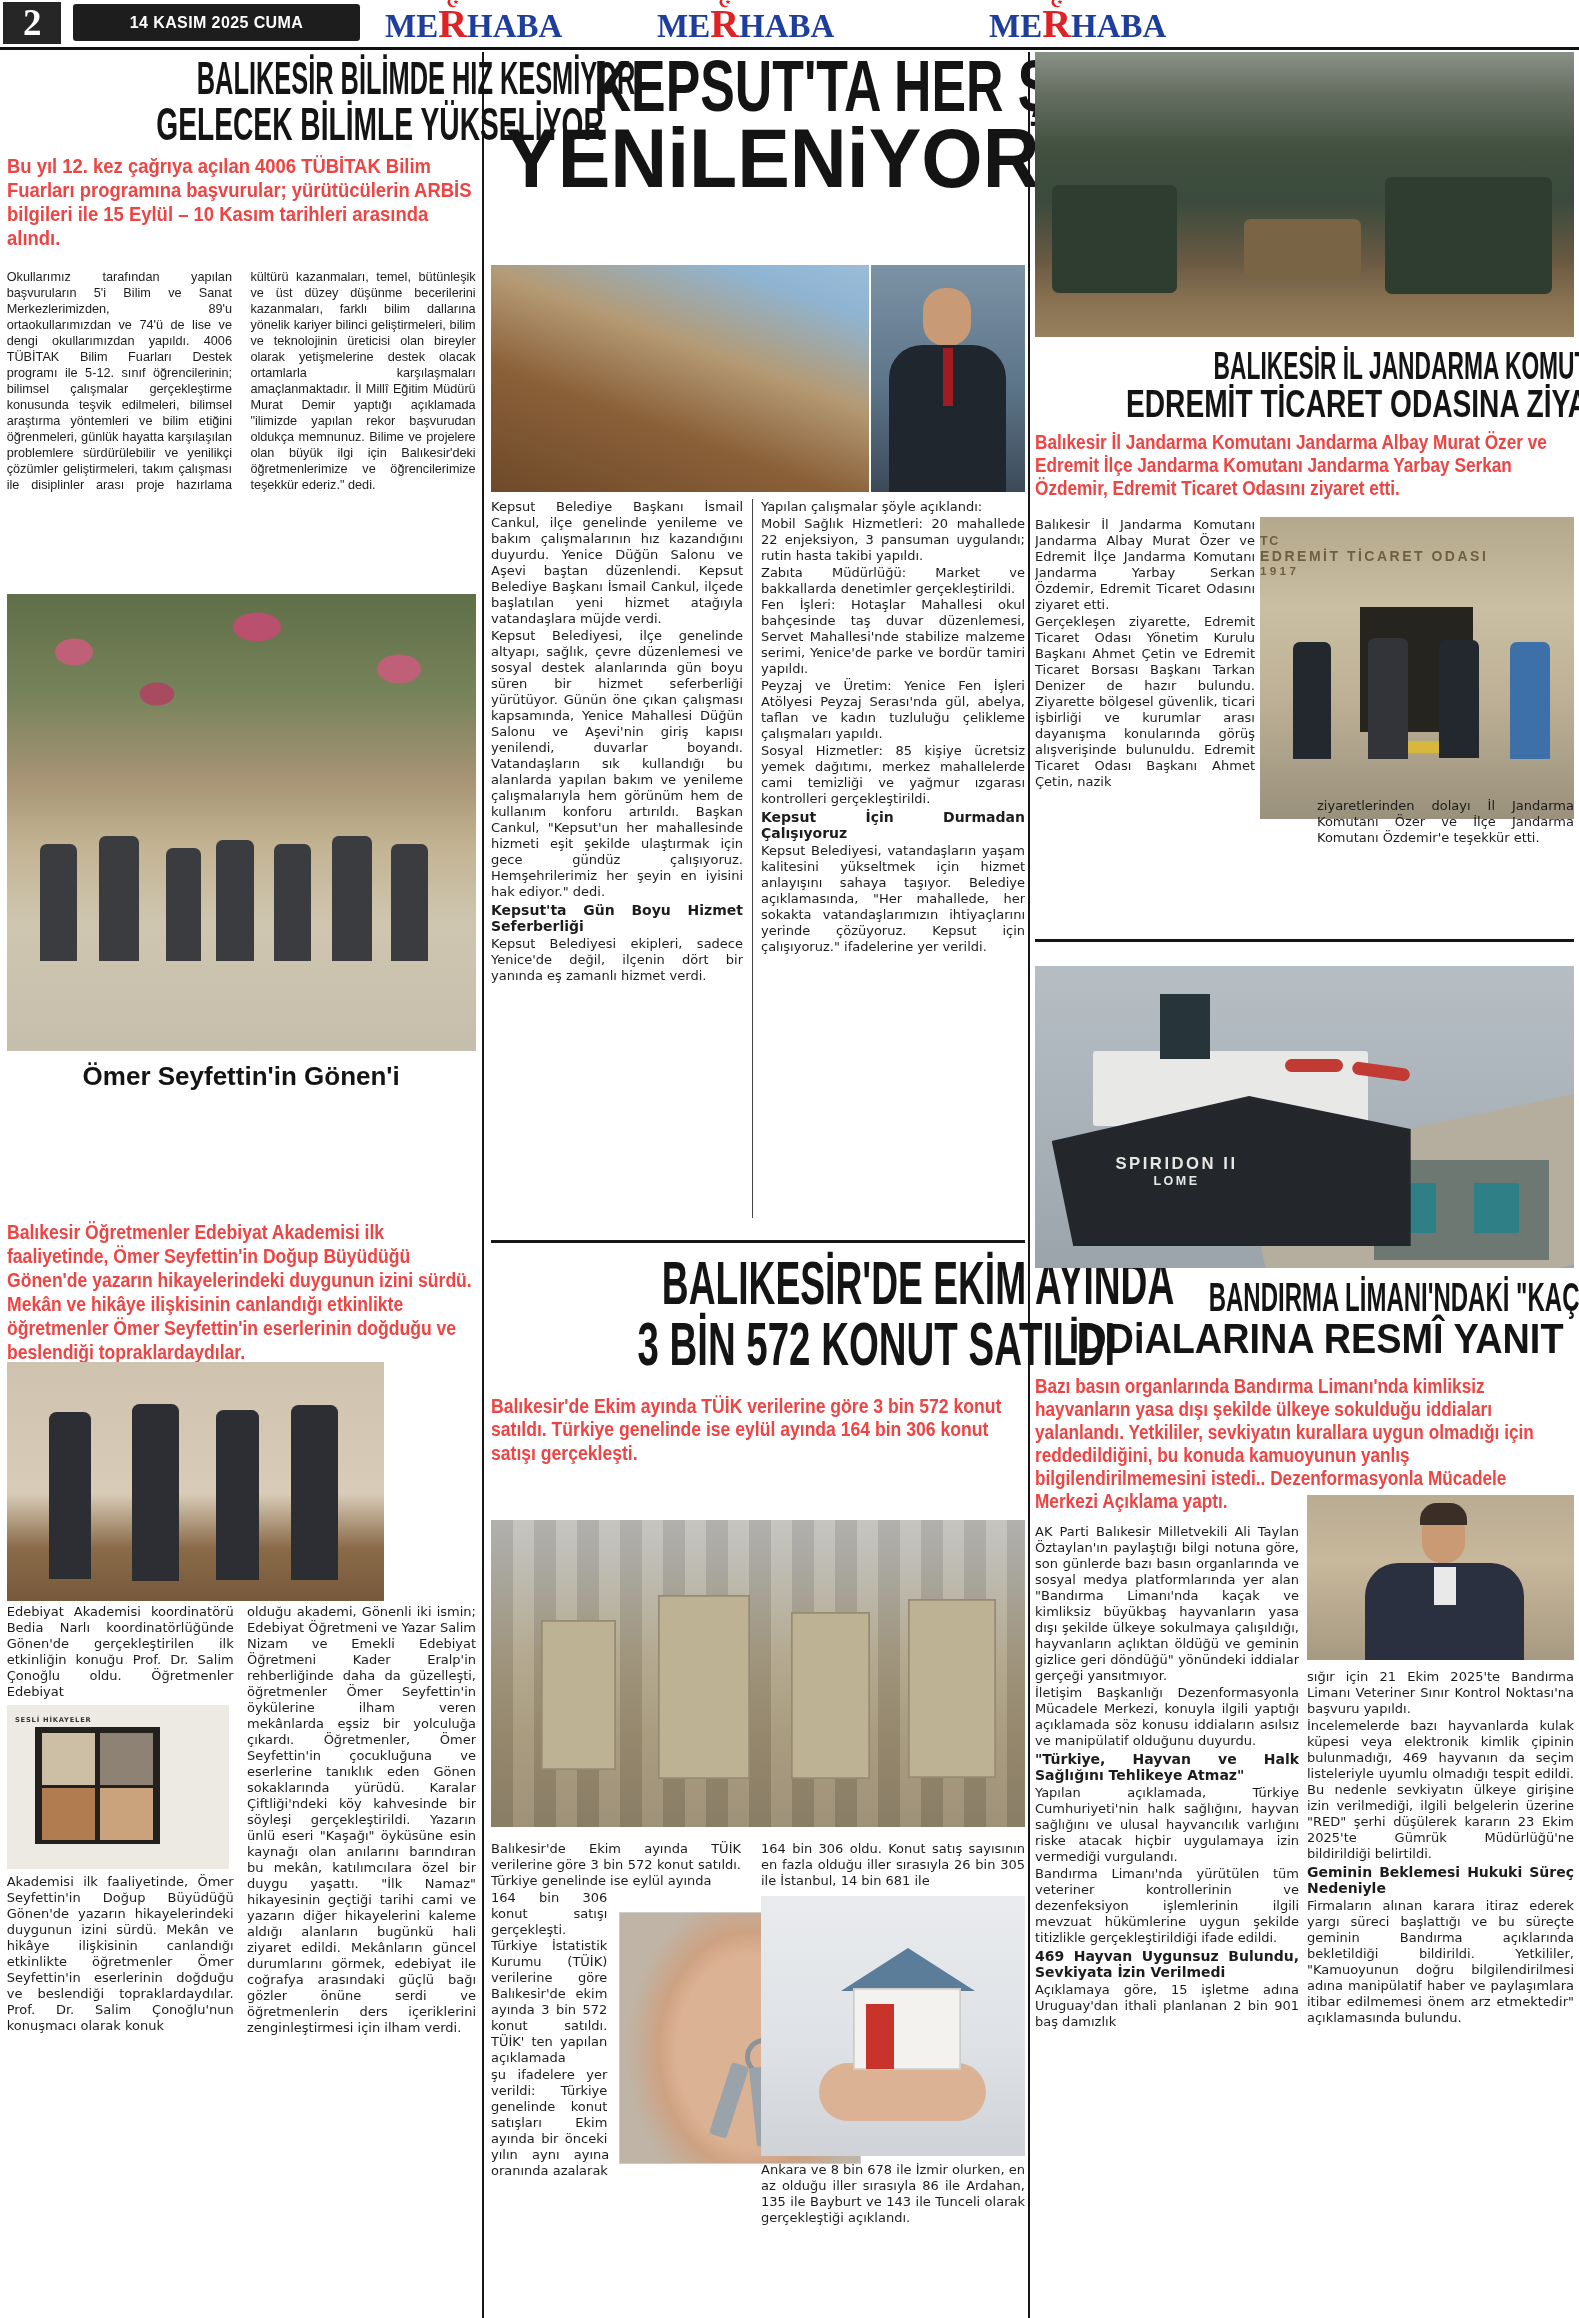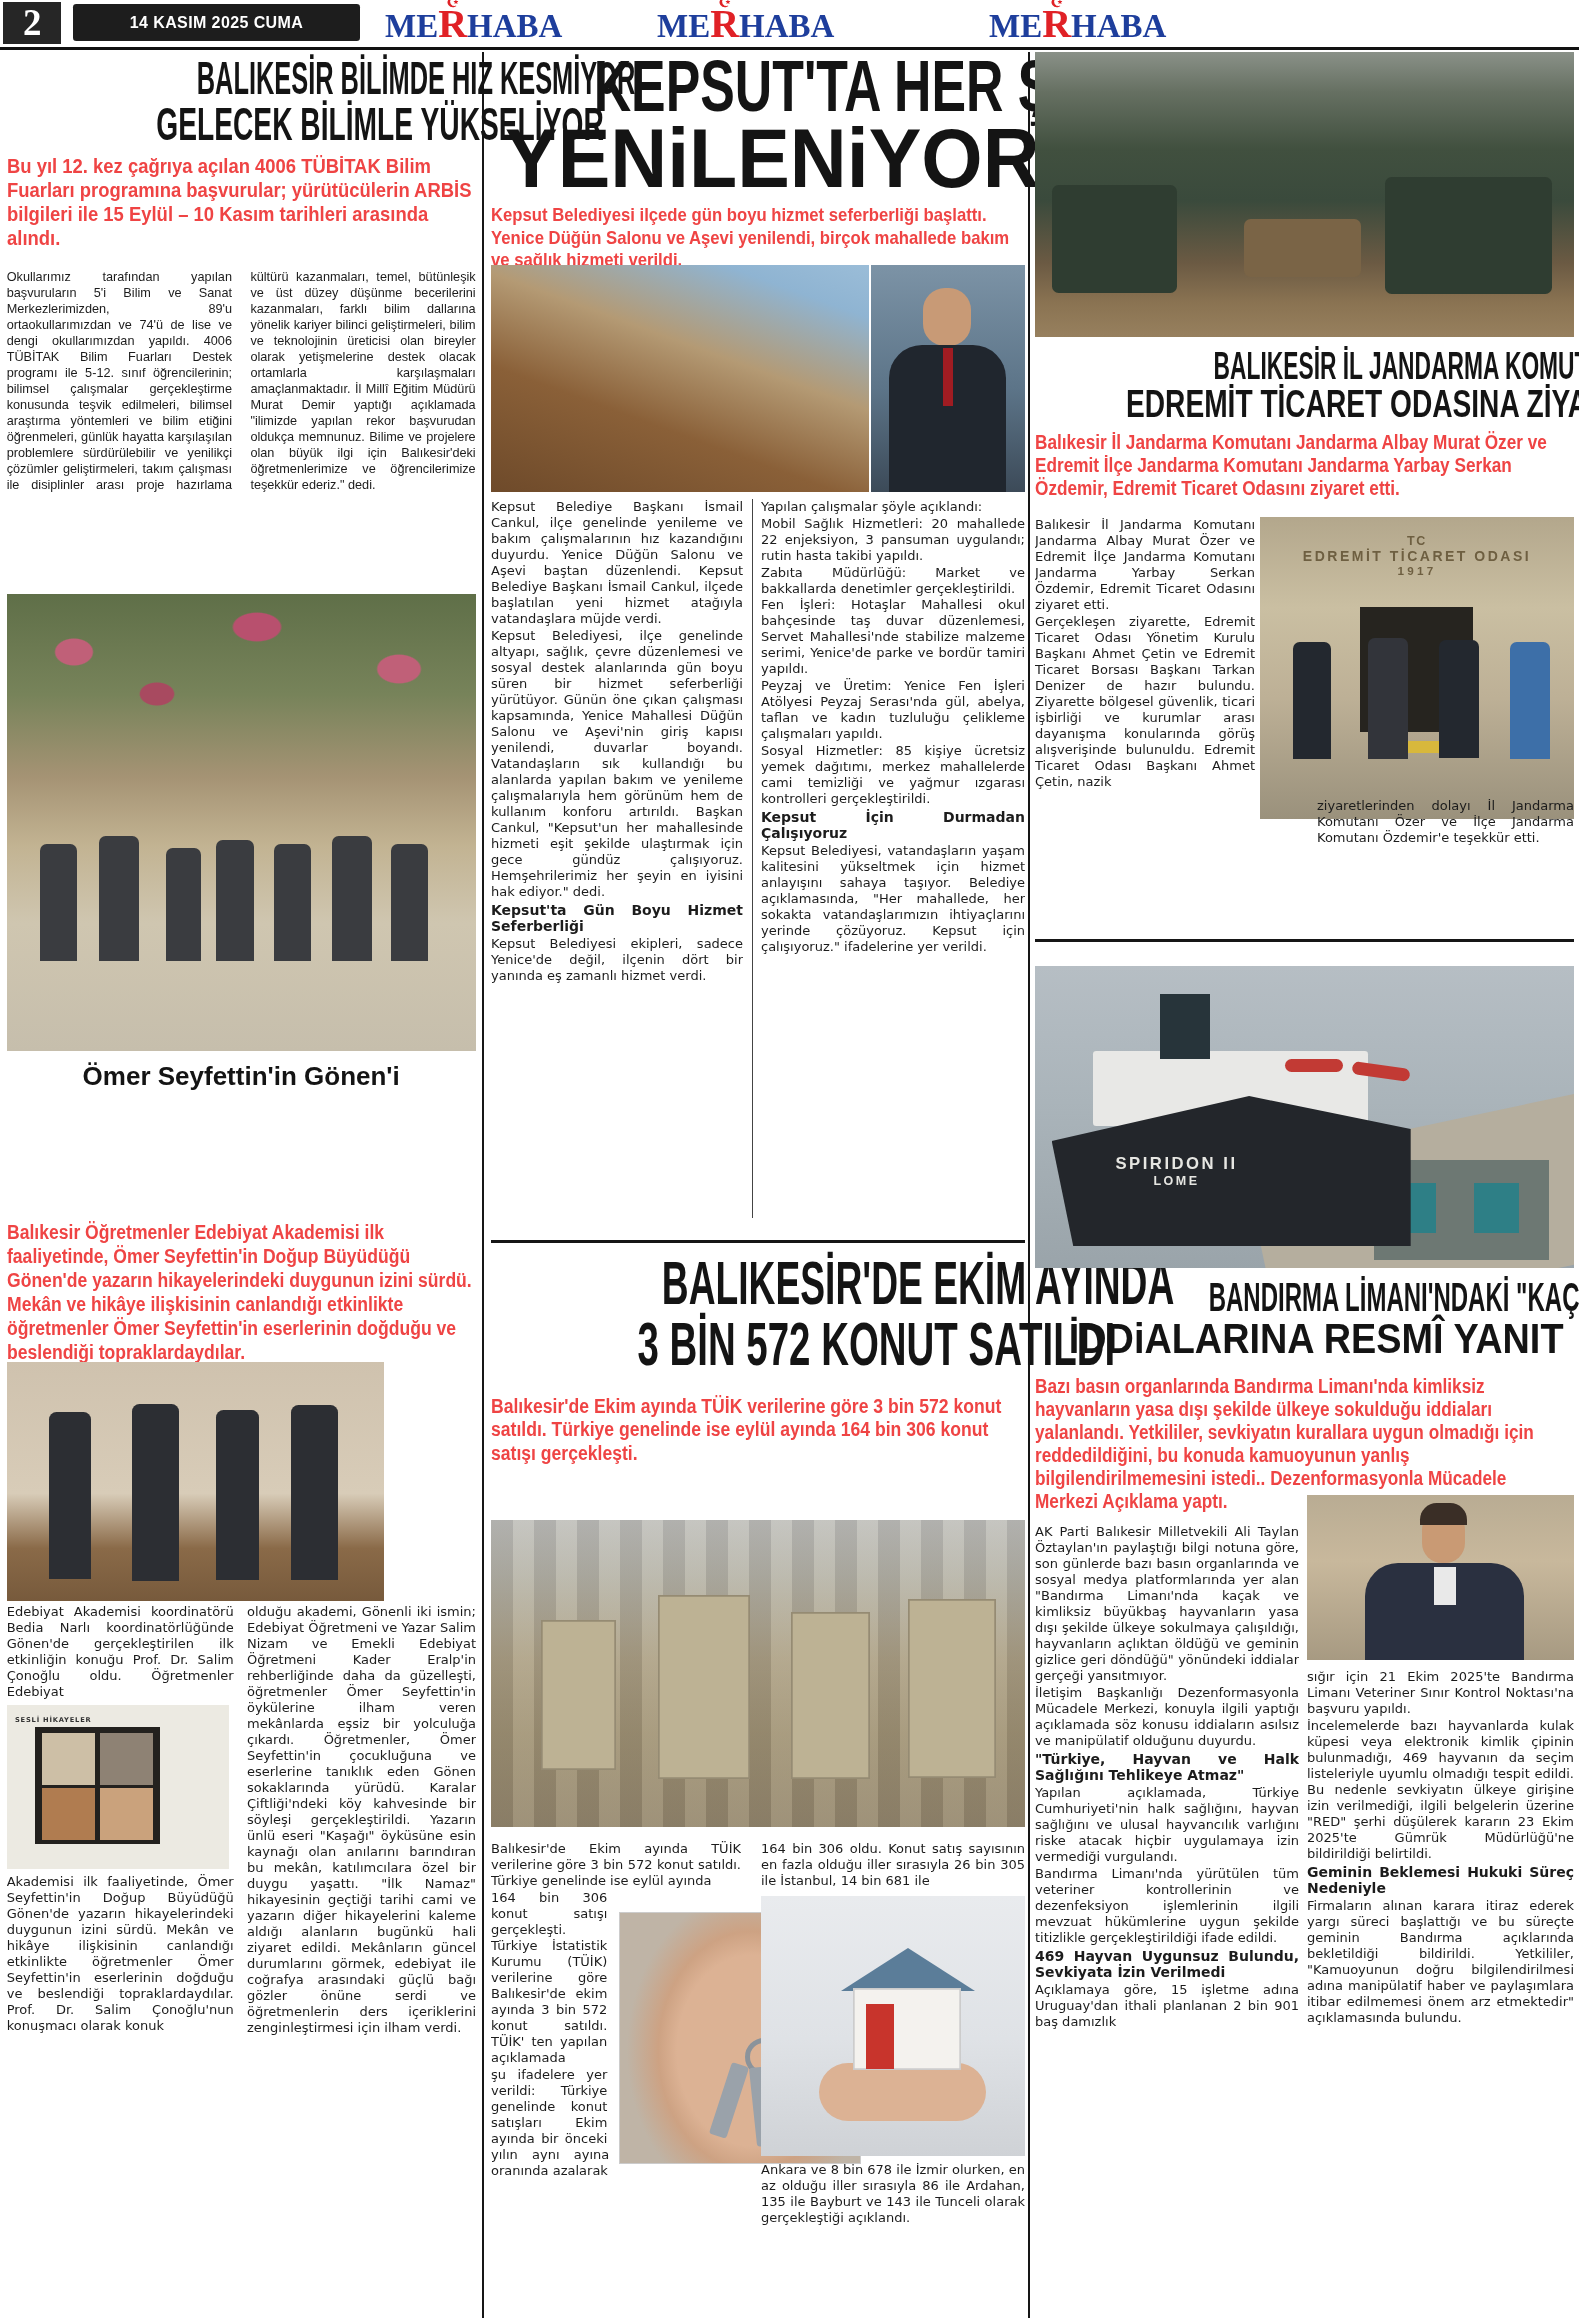--- a/index.html
+++ b/index.html
@@ -45,21 +45,21 @@
   .ph-kepsut .inset .suit{position:absolute;left:18.4px;top:80px;width:117px;height:150px;background:#20262e;border-radius:33px 33px 0 0;}
   .ph-kepsut .inset .tie{position:absolute;left:72px;top:83px;width:10px;height:58px;background:#a01c22;}
   .ph-gallery{background:linear-gradient(180deg,#cfc2ae 0%,#d8ccb8 55%,#8a6a48 78%,#775a3c 100%);}
   .ph-gallery .fig{position:absolute;background:#2c2e33;border-radius:7.5px 7.5px 0 0;}
   .ph-wall{background:#eceae2;}
   .ph-wall .lbl{position:absolute;left:8.3px;top:6.7px;font-size:6.7px;font-weight:700;color:#333;letter-spacing:0.8px;}
   .ph-wall .frame{position:absolute;left:28px;top:22px;width:125px;height:117px;background:#23211e;}
   .ph-wall .p{position:absolute;width:53px;height:52px;}
   .ph-edremit{background:linear-gradient(180deg,#b3a78c 0%,#cabfa2 30%,#bdb096 60%,#9a917c 100%);}
   .ph-edremit .door{position:absolute;left:100px;top:90px;width:113px;height:125px;background:#26241f;}
-  .ph-edremit .sign{position:absolute;left:0;top:16.7px;width:100%;text-align:center;color:#6e5f41;font-weight:700;font-family:"Liberation Sans",sans-serif;}
+  .ph-edremit .sign{position:absolute;left:0;top:16.7px;width:100%;text-align:left;color:#6e5f41;font-weight:700;font-family:"Liberation Sans",sans-serif;}
   .ph-edremit .fig{position:absolute;background:#23282f;border-radius:6.7px 6.7px 0 0;}
   .ph-edremit .ramp{position:absolute;left:140px;top:224px;width:75px;height:11.7px;background:#d8b83c;}
   .ph-ship{background:linear-gradient(180deg,#b6bec4 0%,#aab4ba 45%,#9aa4aa 100%);}
   .ph-ship .dock{position:absolute;right:-33px;bottom:-25px;width:350px;height:167px;background:#b5ae9e;transform:rotate(-12deg);}
   .ph-ship .shed{position:absolute;right:25px;bottom:8.3px;width:175px;height:100px;background:#6d7873;}
   .ph-ship .shed .w{position:absolute;top:23.4px;width:45px;height:50px;background:#2e7f86;}
   .ph-ship .hull{position:absolute;left:16.7px;bottom:22px;width:359px;height:150px;background:#23262b;
                  clip-path:polygon(0 30%,55% 0,100% 22%,100% 100%,6% 100%);}
   .ph-ship .sup{position:absolute;left:58px;bottom:142px;width:275px;height:75px;background:#e8e8e6;border-radius:3.3px;}
   .ph-ship .fun{position:absolute;left:125px;bottom:209px;width:50px;height:65px;background:#27343a;}
@@ -152,23 +152,20 @@
     <p>Akademisi ilk faaliyetinde, Ömer Seyfettin'in Doğup Büyüdüğü Gönen'de yazarın hikayelerindeki duygunun izini sürdü. Mekân ve hikâye ilişkisinin canlandığı etkinlikte öğretmenler Ömer Seyfettin'in eserlerinin doğduğu ve beslendiği topraklardaydılar. Prof. Dr. Salim Çonoğlu'nun konuşmacı olarak konuk</p>
   </div>
   <div class="body-txt" style="left:247px;top:1604px;width:229px;height:715px;">
     <p>olduğu akademi, Gönenli iki ismin; Edebiyat Öğretmeni ve Yazar Salim Nizam ve Emekli Edebiyat Öğretmeni Kader Eralp'in rehberliğinde daha da güzelleşti, öğretmenler Ömer Seyfettin'in öykülerine ilham veren mekânlarda eşsiz bir yolculuğa çıkardı. Öğretmenler, Ömer Seyfettin'in çocukluğuna ve eserlerine tanıklık eden Gönen sokaklarında yürüdü. Karalar Çiftliği'ndeki köy kahvesinde bir söyleşi gerçekleştirildi. Yazarın ünlü eseri "Kaşağı" öyküsüne esin kaynağı olan anılarını barındıran bu mekân, katılımcılara özel bir duygu yaşattı. "İlk Namaz" hikayesinin geçtiği tarihi cami ve yazarın diğer hikayelerini kaleme aldığı alanların bugünkü hali ziyaret edildi. Mekânların güncel durumlarını görmek, edebiyat ile coğrafya arasındaki güçlü bağı gözler önüne serdi ve öğretmenlerin ders içeriklerini zenginleştirmesi için ilham verdi.</p>
   </div>
 
   <div class="hl" style="left:491px;top:53px;width:534px;">
     <span class="ln"><span class="sqz" style="font-size:72px;line-height:67px;transform:scaleX(.72);">KEPSUT'TA HER ŞEY</span></span>
     <span class="ln"><span class="sqz" style="font-size:83px;line-height:78px;transform:scaleX(.95);">YENiLENiYOR</span></span>
   </div>
-  <div class="sub" style="left:491px;top:204px;width:534px;">
-    <div class="inner" style="width:607px;transform:scaleX(.879);font-size:19px;line-height:22.5px;">Kepsut Belediyesi ilçede gün boyu hizmet seferberliği başlattı. Yenice Düğün Salonu ve Aşevi yenilendi, birçok mahallede bakım ve sağlık hizmeti verildi.</div>
-  </div>
   <div class="ph ph-kepsut" style="left:491px;top:265px;width:534px;height:227px;">
     <div class="inset">
       <div class="head"></div>
         <div class="suit"></div>
         <div class="tie"></div>
     </div>
   </div>
   <div class="vrule" style="left:752px;top:499px;height:719px;width:0.8px;background:#444;"></div>
   <div class="body-txt" style="left:491px;top:499px;width:252px;height:721px;">
     <p>Kepsut Belediye Başkanı İsmail Cankul, ilçe genelinde yenileme ve bakım çalışmalarının hız kazandığını duyurdu. Yenice Düğün Salonu ve Aşevi baştan düzenlendi. Kepsut Belediye Başkanı İsmail Cankul, ilçede başlatılan yeni hizmet atağıyla vatandaşlara müjde verdi.</p>

